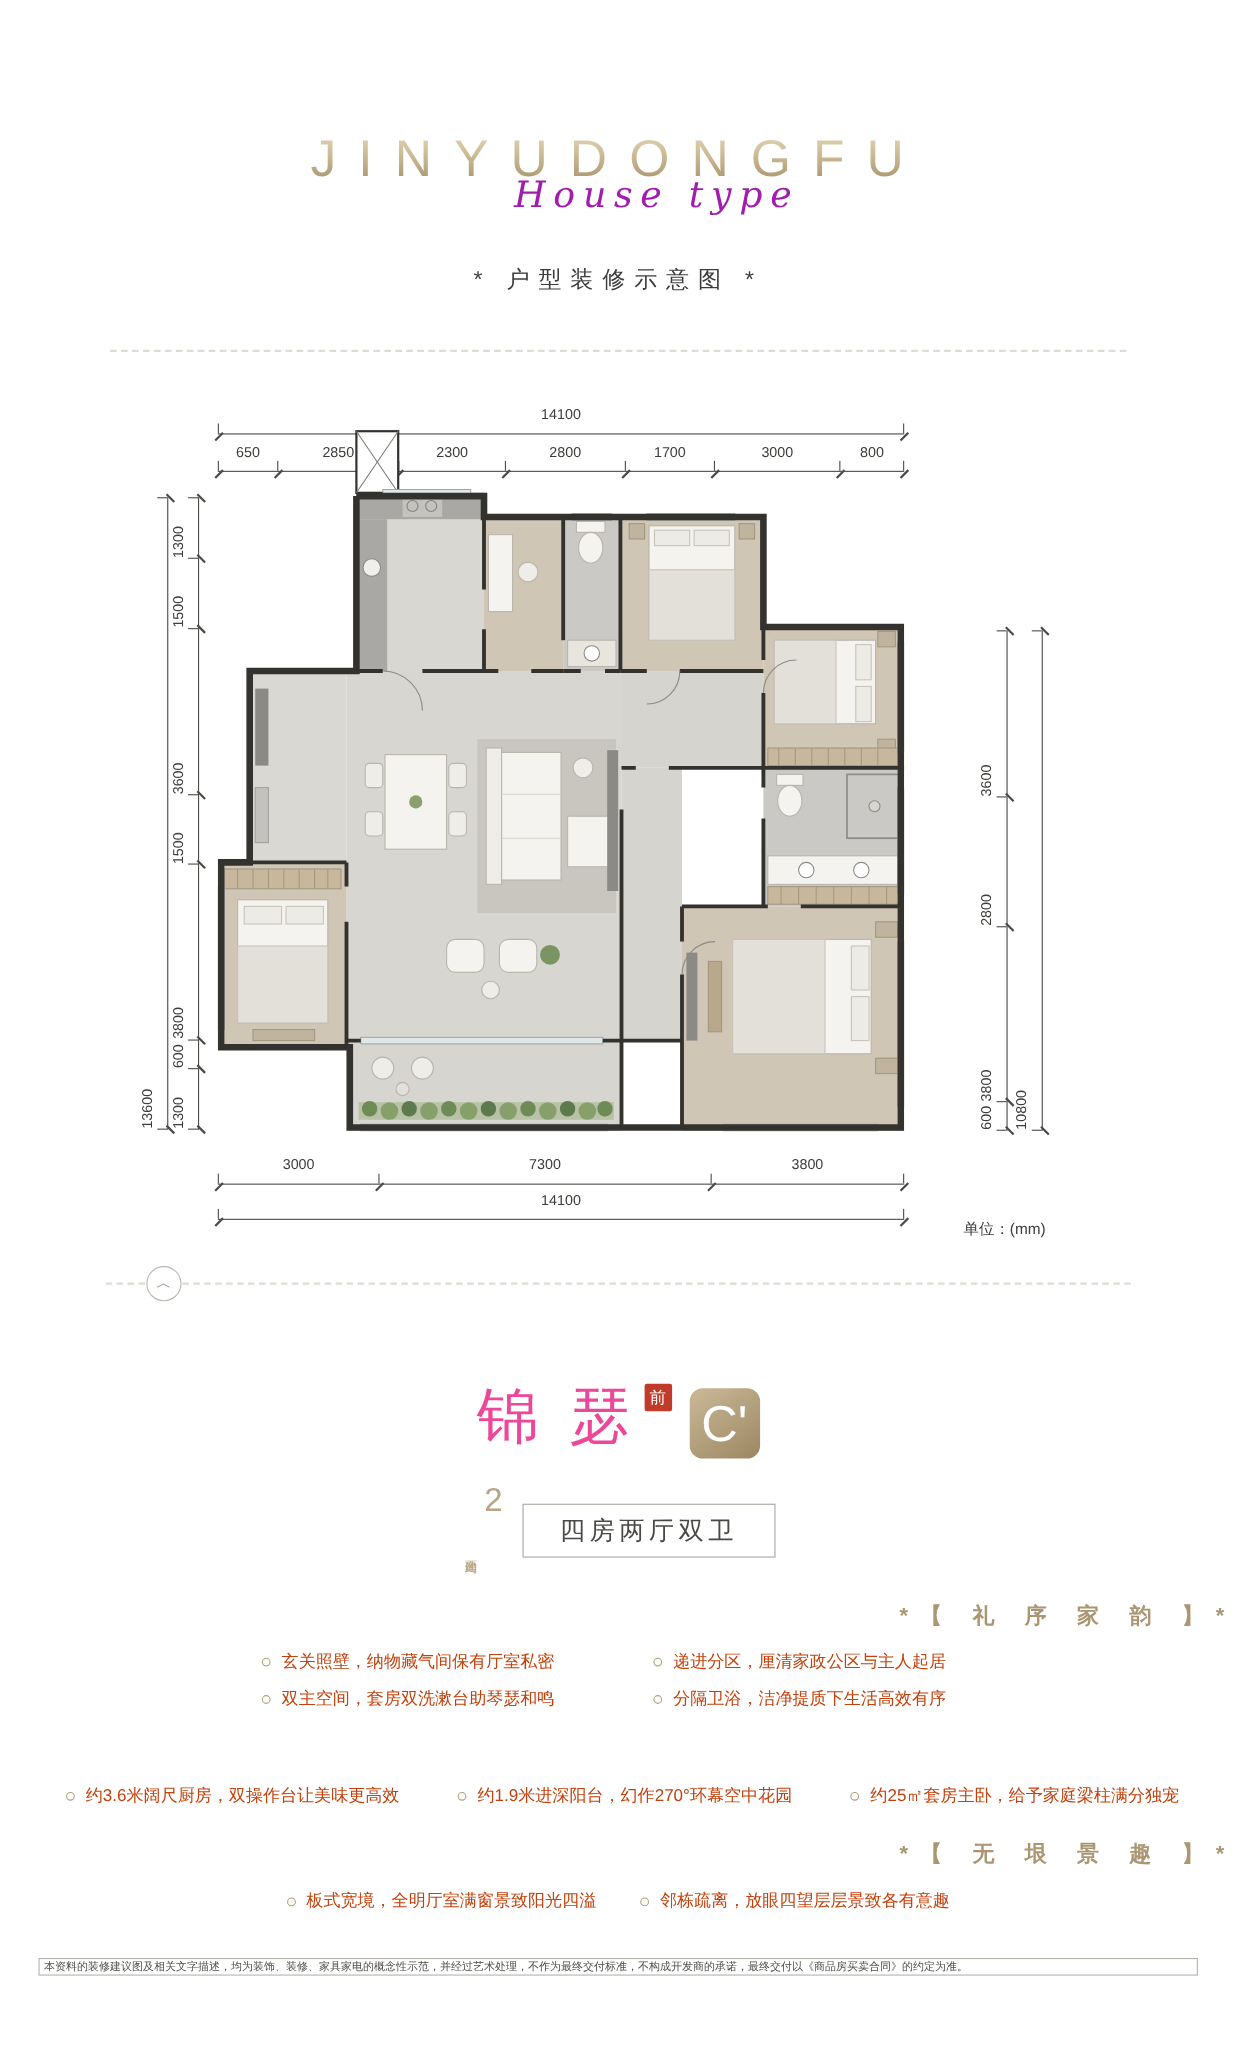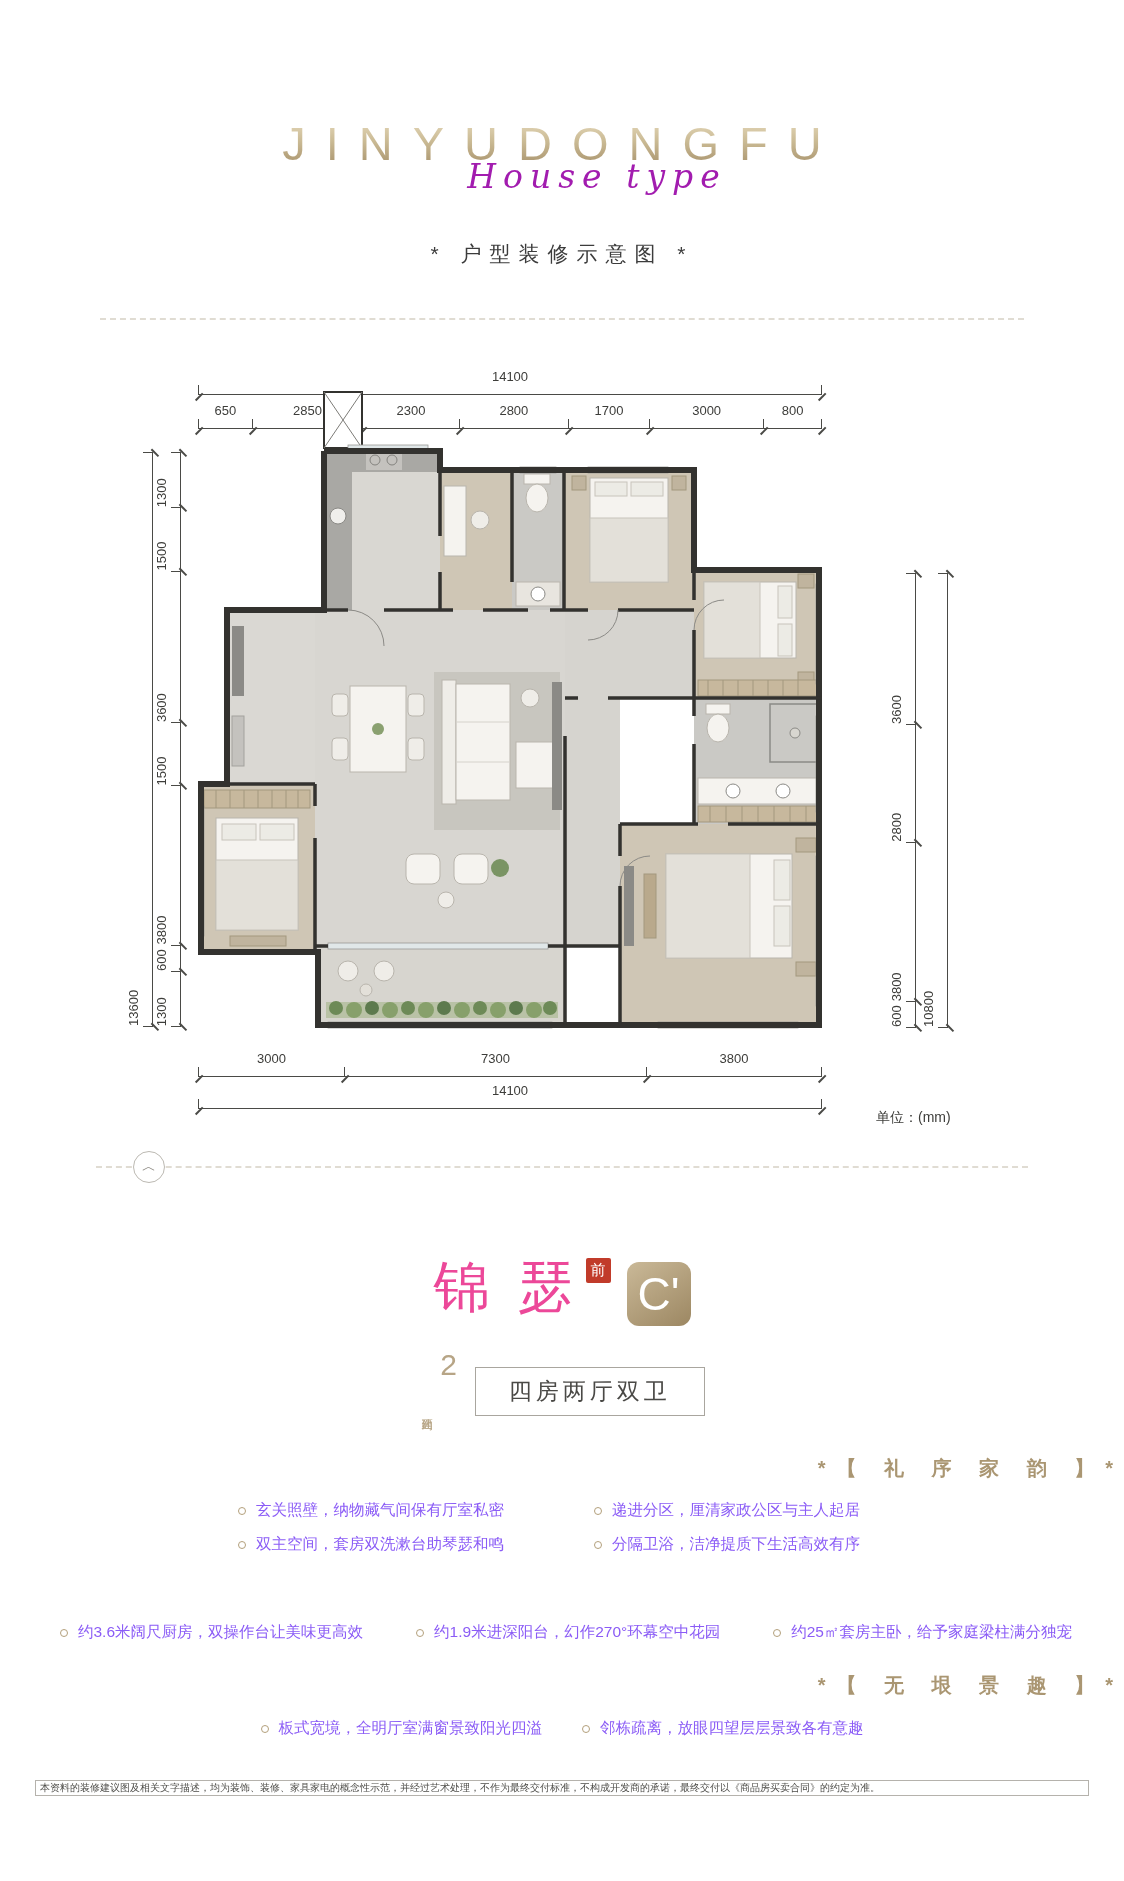--- a/index.html
+++ b/index.html
@@ -68,21 +68,21 @@
   
   .sec-head{position:absolute;left:0;width:100%;text-align:right;color:#aa9672;
         font-size:20px;letter-spacing:11px;font-weight:bold;}
   #sec1-head{top:1455px;} #sec2-head{top:1578px;} #sec3-head{top:1672px;}
   .bullets{position:absolute;display:flex;}
   #sec1-bullets{top:1500px;left:162px;width:800px;flex-wrap:wrap;justify-content:center;
         column-gap:64px;row-gap:13px;}
   #sec1-bullets .b-item{width:292px;}
   #sec2-bullets{top:1622px;left:60px;right:52px;justify-content:space-between;}
   #sec3-bullets{top:1718px;left:0;width:100%;justify-content:center;column-gap:56px;gap:40px;}
-  .b-item{display:flex;align-items:center;font-size:15.5px;color:#8b5cf6;white-space:nowrap;}
+  .b-item{display:flex;align-items:center;font-size:15.5px;color:#c2410c;white-space:nowrap;}
   .b-dot{width:6px;height:6px;border:1.5px solid #b3a07c;border-radius:50%;margin-right:10px;flex:none;}
   
   .disclaimer{position:absolute;top:1780px;left:35px;right:35px;border:1px solid #b5b2ac;
         padding:0 4px;font-size:10px;color:#4f4e4a;white-space:nowrap;overflow:hidden;}
 </style>
 </head>
 <body>
 
 <div class="page">
 

